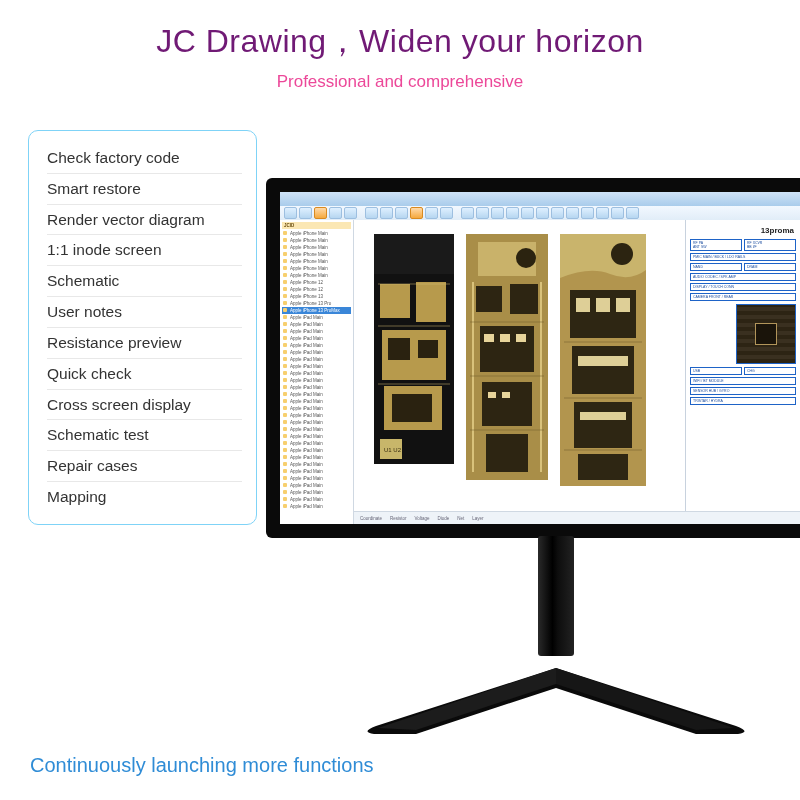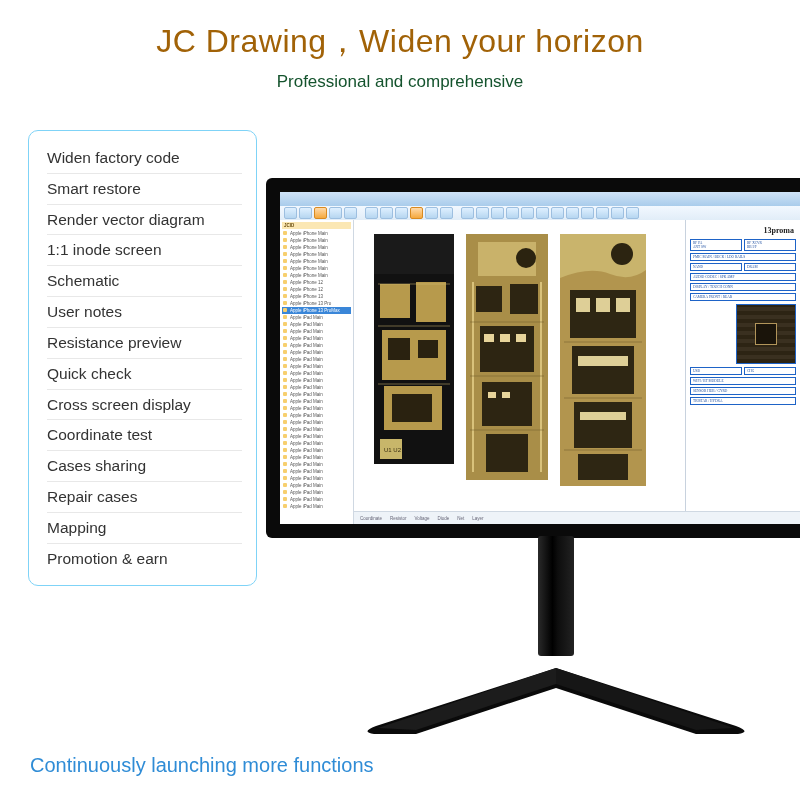--- a/index.html
+++ b/index.html
@@ -11,28 +11,28 @@
     overflow: hidden;
     position: relative;
   }
 
   .header {
     text-align: center;
     padding-top: 20px;
   }
   .title {
     font-size: 32px;
-    color: #a16207;
+    color: #701a75;
     font-weight: 400;
     margin: 0;
     letter-spacing: 0.5px;
   }
   .subtitle {
     font-size: 17px;
-    color: #14532d;
+    color: #ec4899;
     margin-top: 8px;
   }
 
   .feature-box {
     position: absolute;
     left: 28px;
     top: 130px;
     width: 195px;
     border: 1.5px solid #7fd3f7;
     border-radius: 10px;
@@ -181,21 +181,20 @@
   .board svg { width:100%; height:100%; display:block; }
 
   .schematic-pane {
     position: absolute;
     right: 0; top: 28px;
     width: 115px; height: 292px;
     background: #fff;
     border-left: 1px solid #c8d2de;
     padding: 6px 4px;
     box-sizing: border-box;
-    font-family: Liberation Serif, serif;
   }
   .schematic-title {
     font-size: 8px; font-weight: bold; color:#222;
     text-align: right; padding-right: 2px; margin-bottom: 4px;
   }
   .schem-block {
     border: 0.6px solid #1e63c7;
     font-size: 3.5px; color:#1e4fa0;
     padding: 1px 2px; margin-bottom: 2px;
     line-height: 4px;
@@ -218,34 +217,32 @@
 </style>
 </head>
 <body>
 
 <div class="header">
   <h1 class="title">JC Drawing，Widen your horizon</h1>
   <div class="subtitle">Professional and comprehensive</div>
 </div>
 
 <div class="feature-box" id="feature-box">
-    <div class="feature-item">Widen factory code</div>
+    <div class="feature-item">Check factory code</div>
     <div class="feature-item">Smart restore</div>
     <div class="feature-item">Render vector diagram</div>
     <div class="feature-item">1:1 inode screen</div>
     <div class="feature-item">Schematic</div>
     <div class="feature-item">User notes</div>
     <div class="feature-item">Resistance preview</div>
     <div class="feature-item">Quick check</div>
     <div class="feature-item">Cross screen display</div>
-    <div class="feature-item">Coordinate test</div>
-    <div class="feature-item">Cases sharing</div>
+    <div class="feature-item">Schematic test</div>
     <div class="feature-item">Repair cases</div>
     <div class="feature-item">Mapping</div>
-    <div class="feature-item">Promotion &amp; earn</div>
   </div>
 
 <div class="footer-text">Continuously launching more functions</div>
 
 <div class="monitor-wrap">
   <div class="bezel">
     <div class="screen">
 
       <div class="titlebar"></div>
       <div class="toolbar">

